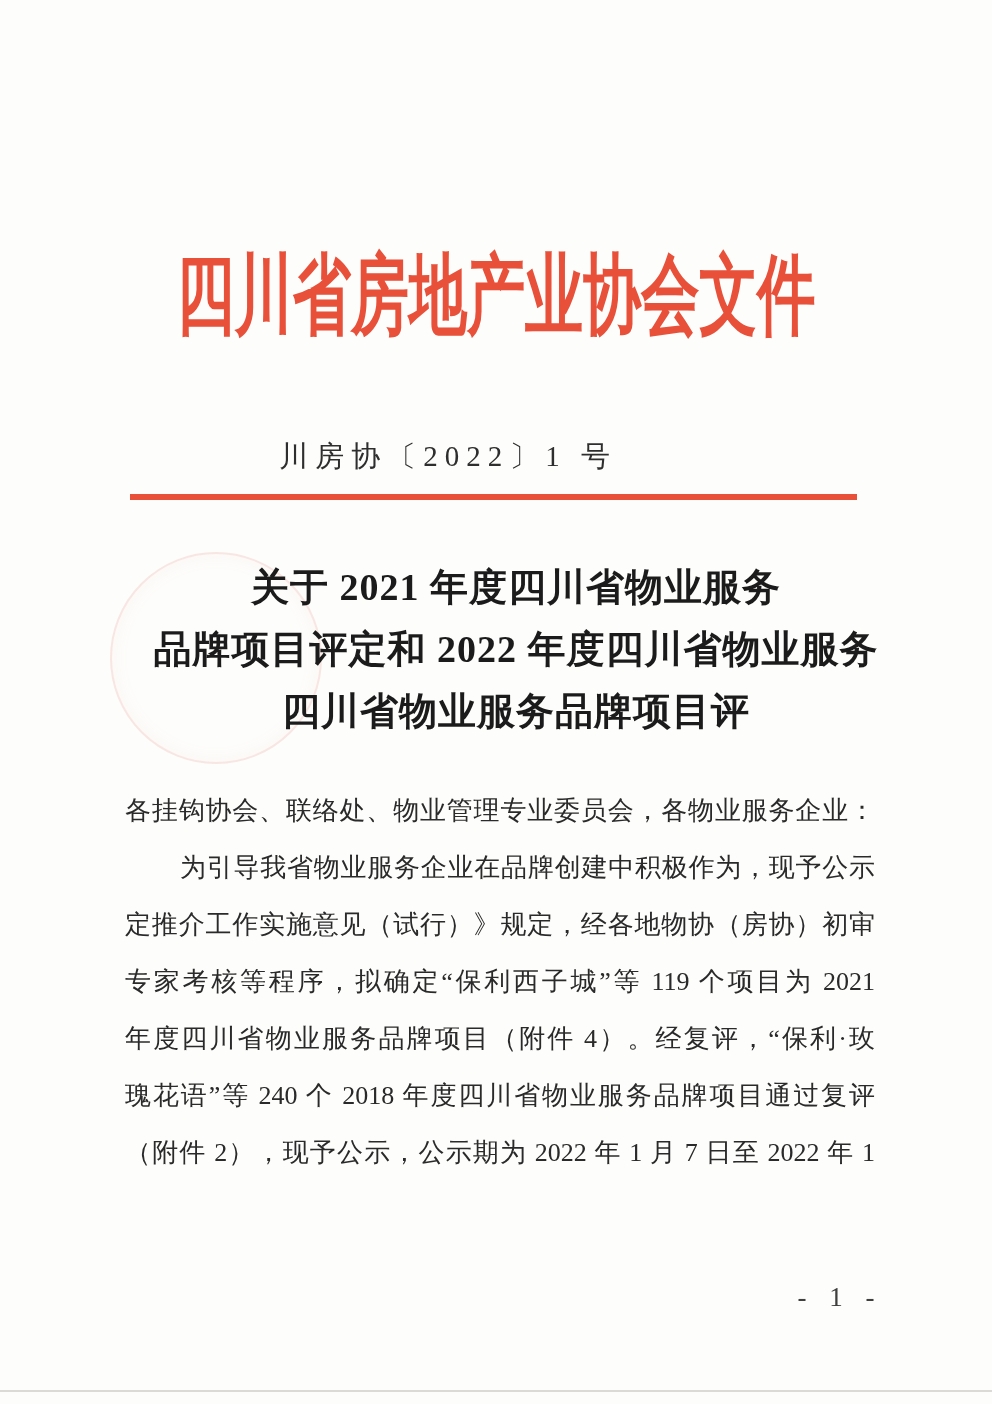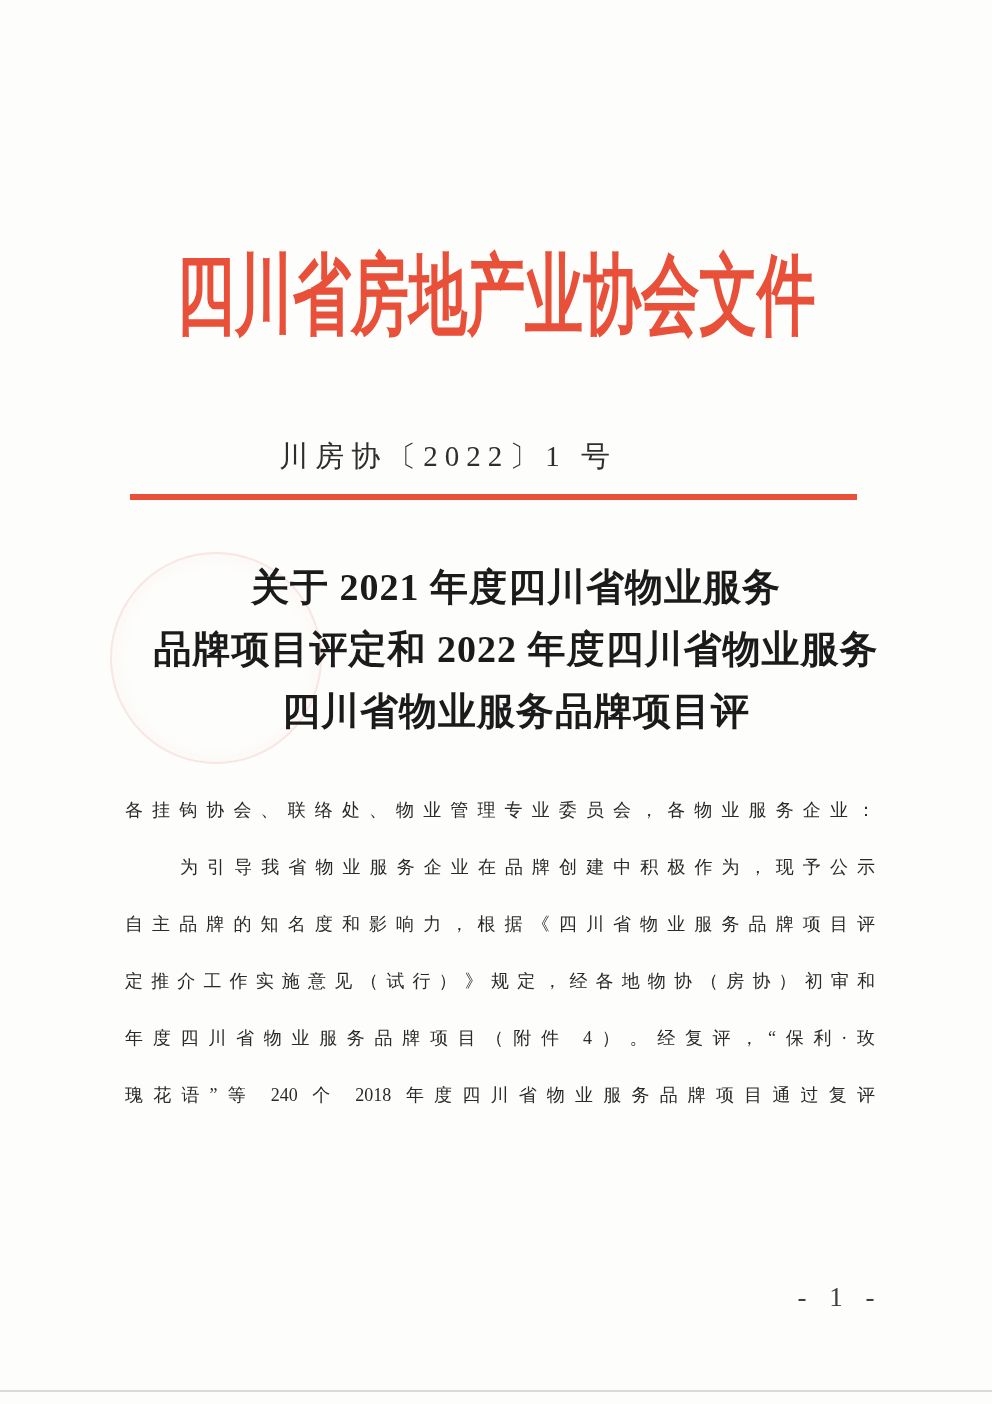--- a/index.html
+++ b/index.html
@@ -79,21 +79,21 @@
     line-height: 62px;
     letter-spacing: 1px;
     padding-left: 20px;
   }
   
   .body-block {
     position: absolute;
     top: 782px;
     left: 125px;
     width: 750px;
-    font-size: 18px;
+    font-size: 26px;
     color: #2a2a2a;
   }
   .body-line {
     height: 57px;
     line-height: 57px;
     text-align: justify;
     text-align-last: justify;
     overflow: hidden;
   }
   .body-line.indent {
@@ -136,23 +136,24 @@
 
   <div class="title-block">
     <div>关于 2021 年度四川省物业服务</div>
     <div>品牌项目评定和 2022 年度四川省物业服务</div>
     <div>四川省物业服务品牌项目评</div>
   </div>
 
   <div class="body-block">
     <div class="body-line">各挂钩协会、联络处、物业管理专业委员会，各物业服务企业：</div>
     <div class="body-line indent">为引导我省物业服务企业在品牌创建中积极作为，现予公示</div>
-    <div class="body-line">自主品牌的知名度和影响力，根据《四川省物业服务品牌项目评</div>
     <div class="body-line">定推介工作实施意见（试行）》规定，经各地物协（房协）初审和</div>
+    <div class="body-line">专家考核等程序，拟确定“保利西子城”等 119 个项目为 2021</div>
     <div class="body-line">年度四川省物业服务品牌项目（附件 4）。经复评，“保利·玫</div>
     <div class="body-line">瑰花语”等 240 个 2018 年度四川省物业服务品牌项目通过复评</div>
+    <div class="body-line">（附件 2），现予公示，公示期为 2022 年 1 月 7 日至 2022 年 1</div>
   </div>
 
   <div class="page-number">- 1 -</div>
 
   <div class="bottom-edge"></div>
 
 </div>
 
 </body></html>

